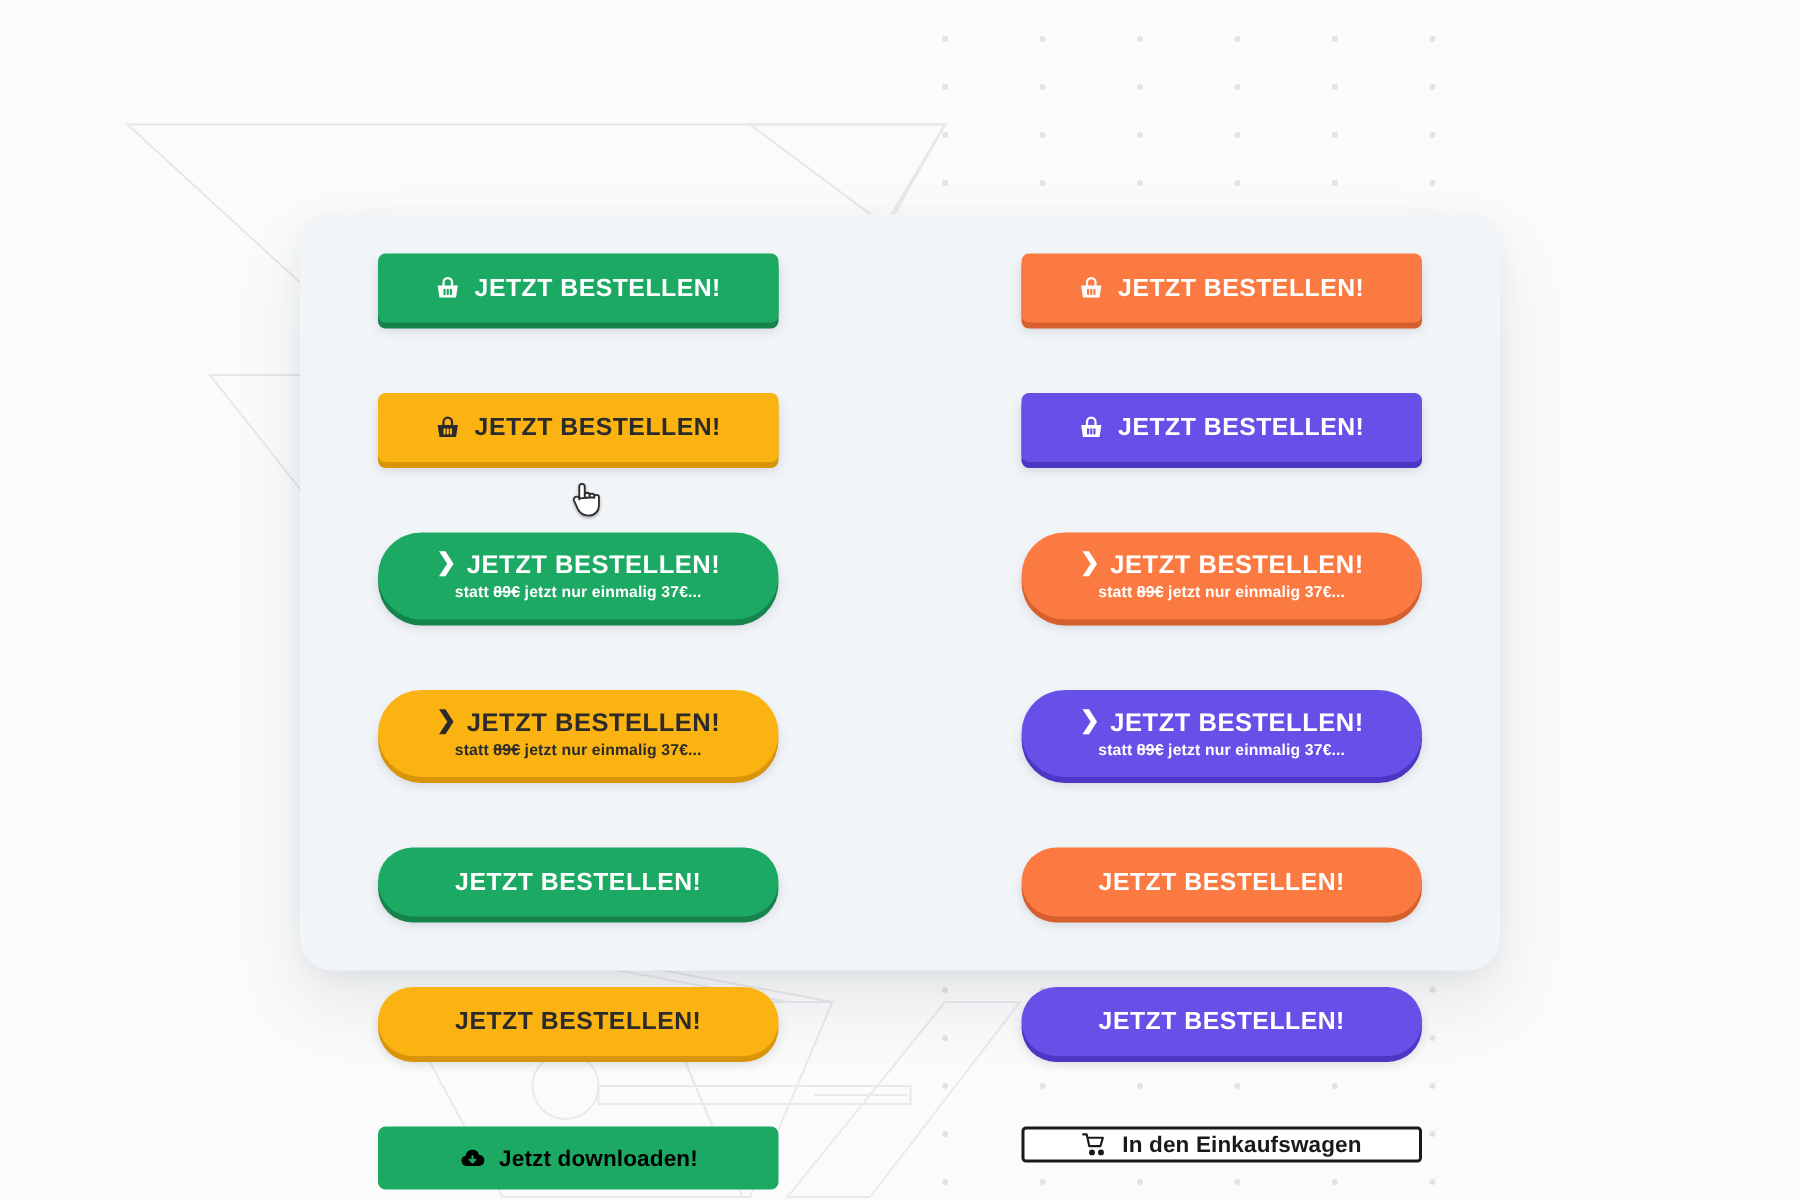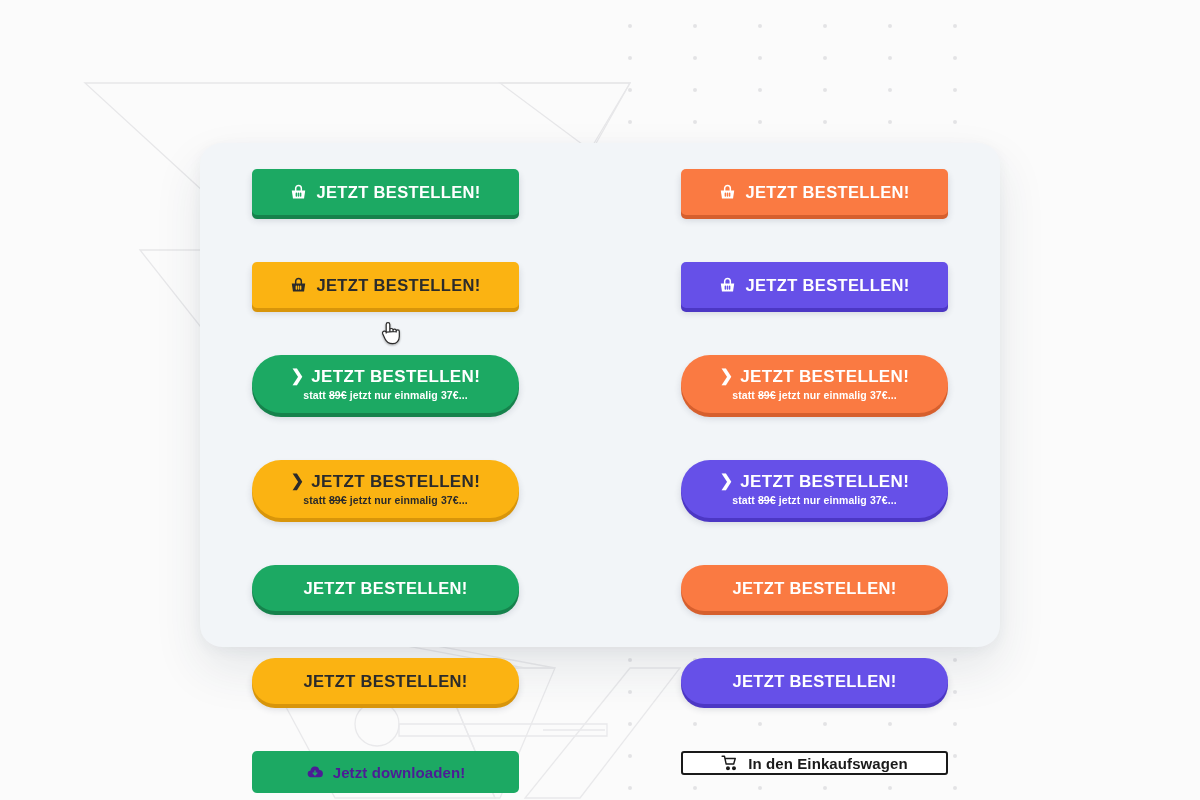--- a/index.html
+++ b/index.html
@@ -113,21 +113,21 @@
     white-space: nowrap;
     line-height: 1;
   }
   .subline .strike { text-decoration: line-through; margin-top: 35px; }
 
   
   .btn.download {
     height: 42px;
     border-radius: 5px;
     background: #1ca963;
-    color: #4c1d95;
+    color: #000000;
   }
   .btn.download .label { font-size: 15px; font-weight: 700; letter-spacing: .1px; }
 
   .btn.cart {
     height: 24px;
     border-radius: 3px;
     background: #ffffff;
     color: #1a1a1a;
     border: 2px solid #1a1a1a;
   }

